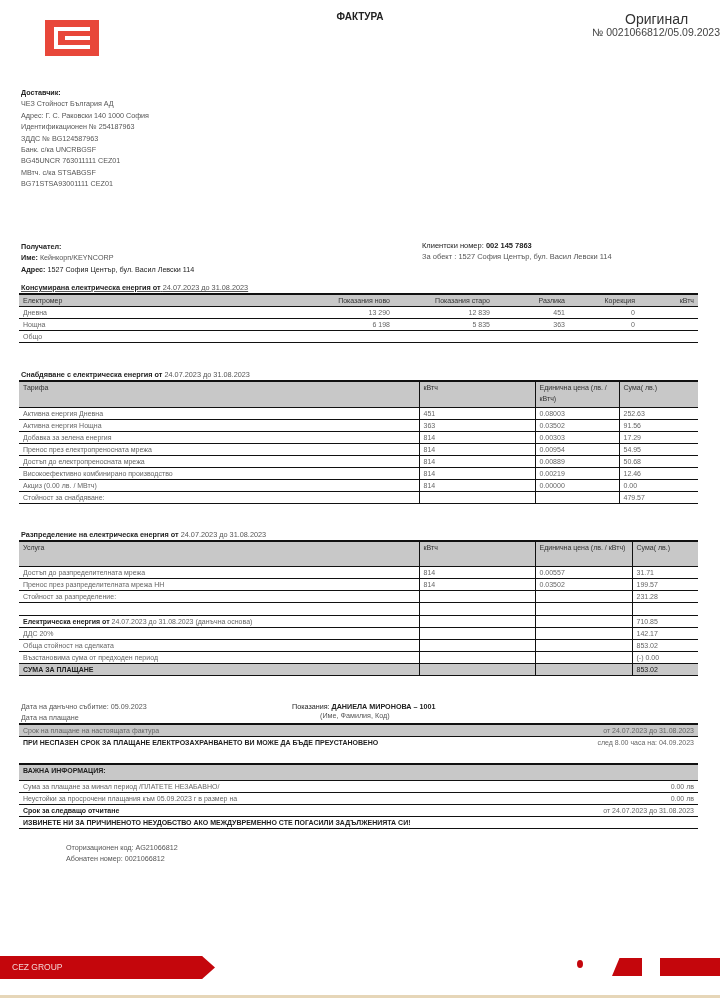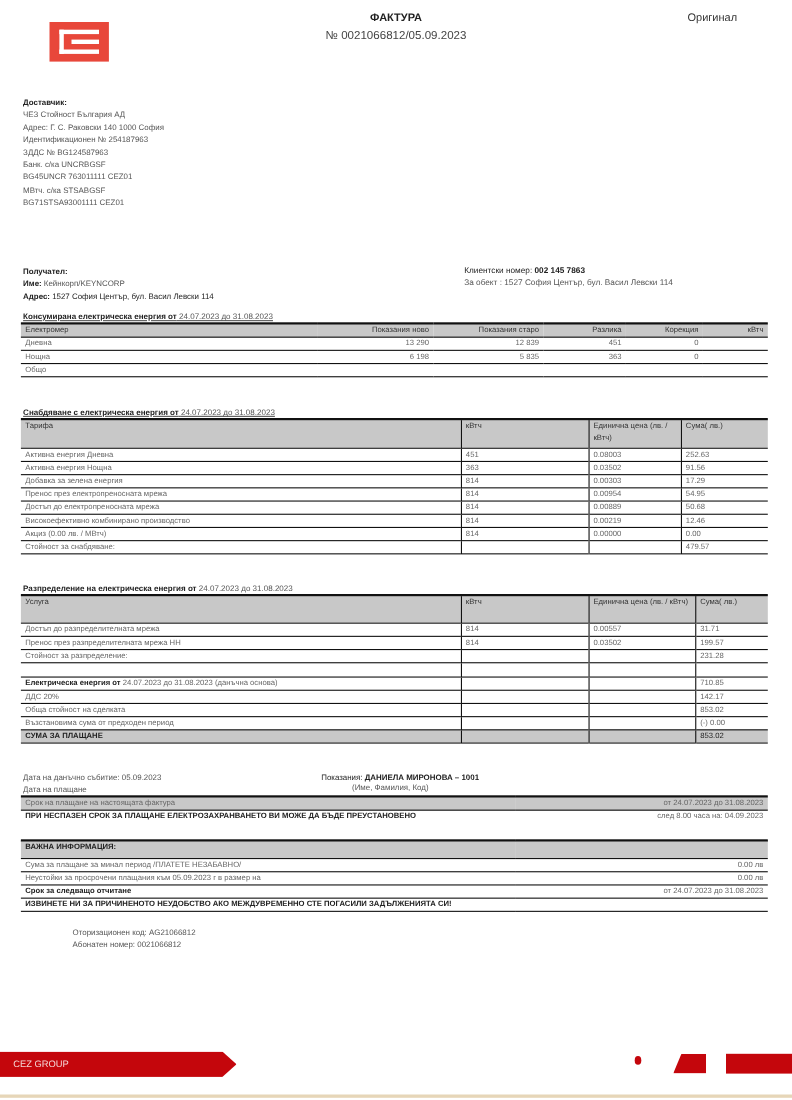--- a/index.html
+++ b/index.html
@@ -7,22 +7,22 @@
   body { font-family: "Liberation Sans", sans-serif; color: #555; font-size: 7.2px; position: relative; }
   .abs { position: absolute; }
   .bold { font-weight: bold; color: #222; }
   .dark { color: #222; }
   .logo { left: 45px; top: 20px; width: 54px; height: 36px; background: #e8473a; }
   .logo .bar1 { position: absolute; left: 9px; top: 7px; width: 36px; height: 4px; background: #fff; }
   .logo .bar2 { position: absolute; left: 9px; top: 7px; width: 4px; height: 22px; background: #fff; }
   .logo .bar3 { position: absolute; left: 9px; top: 25px; width: 36px; height: 4px; background: #fff; }
   .logo .bar4 { position: absolute; left: 20px; top: 16px; width: 25px; height: 4px; background: #fff; }
   .title { left: 0; width: 720px; top: 11px; text-align: center; font-size: 10px; font-weight: bold; color: #222; }
-  .title-no { left: 0; width: 720px; top: 26px; text-align: center; font-size: 10.5px; color: #444; }
-  .original { left: 625px; top: 11px; font-size: 10px; color: #333; }
+  .title-no { left: 0; width: 720px; top: 26px; text-align: right; font-size: 10.5px; color: #444; }
+  .original { left: 625px; top: 11px; font-size: 14px; color: #333; }
   .line { line-height: 11.4px; }
   .section-title { font-size: 7.3px; }
   table { border-collapse: collapse; position: absolute; font-size: 7px; color: #666; }
   td, th { padding: 0 4px; height: 12px; line-height: 11px; font-weight: normal; text-align: left; vertical-align: top; }
   tr { border-bottom: 1.6px solid #111; }
   tr.head { background: #c8c8c8; border-top: 2px solid #111; color: #333; }
   tr.head th { color: #333; }
   .vline td, .vline th { border-left: 1.6px solid #111; }
   .vline td:first-child, .vline th:first-child { border-left: none; }
   .r { text-align: right; }
@@ -110,21 +110,21 @@
     <td>Общо</td>
     <td></td>
         <td></td>
         <td></td>
         <td></td>
         <td></td>
   </tr>
 </tbody>
   </table>
 
-<div class="abs section-title" style="left:21px; top:370px;text-decoration:underline;">
+<div class="abs section-title" style="left:21px; top:370px;">
   <span class="bold">Снабдяване с електрическа енергия от</span> <span>24.07.2023 до 31.08.2023</span>
 </div>
 <table class="vline" style="left:19px; top:380px; width:679px;">
   <colgroup>
       <col style="width:400px">
       <col style="width:116px">
       <col style="width:84px">
       <col style="width:79px">
     </colgroup>
   <tbody>

